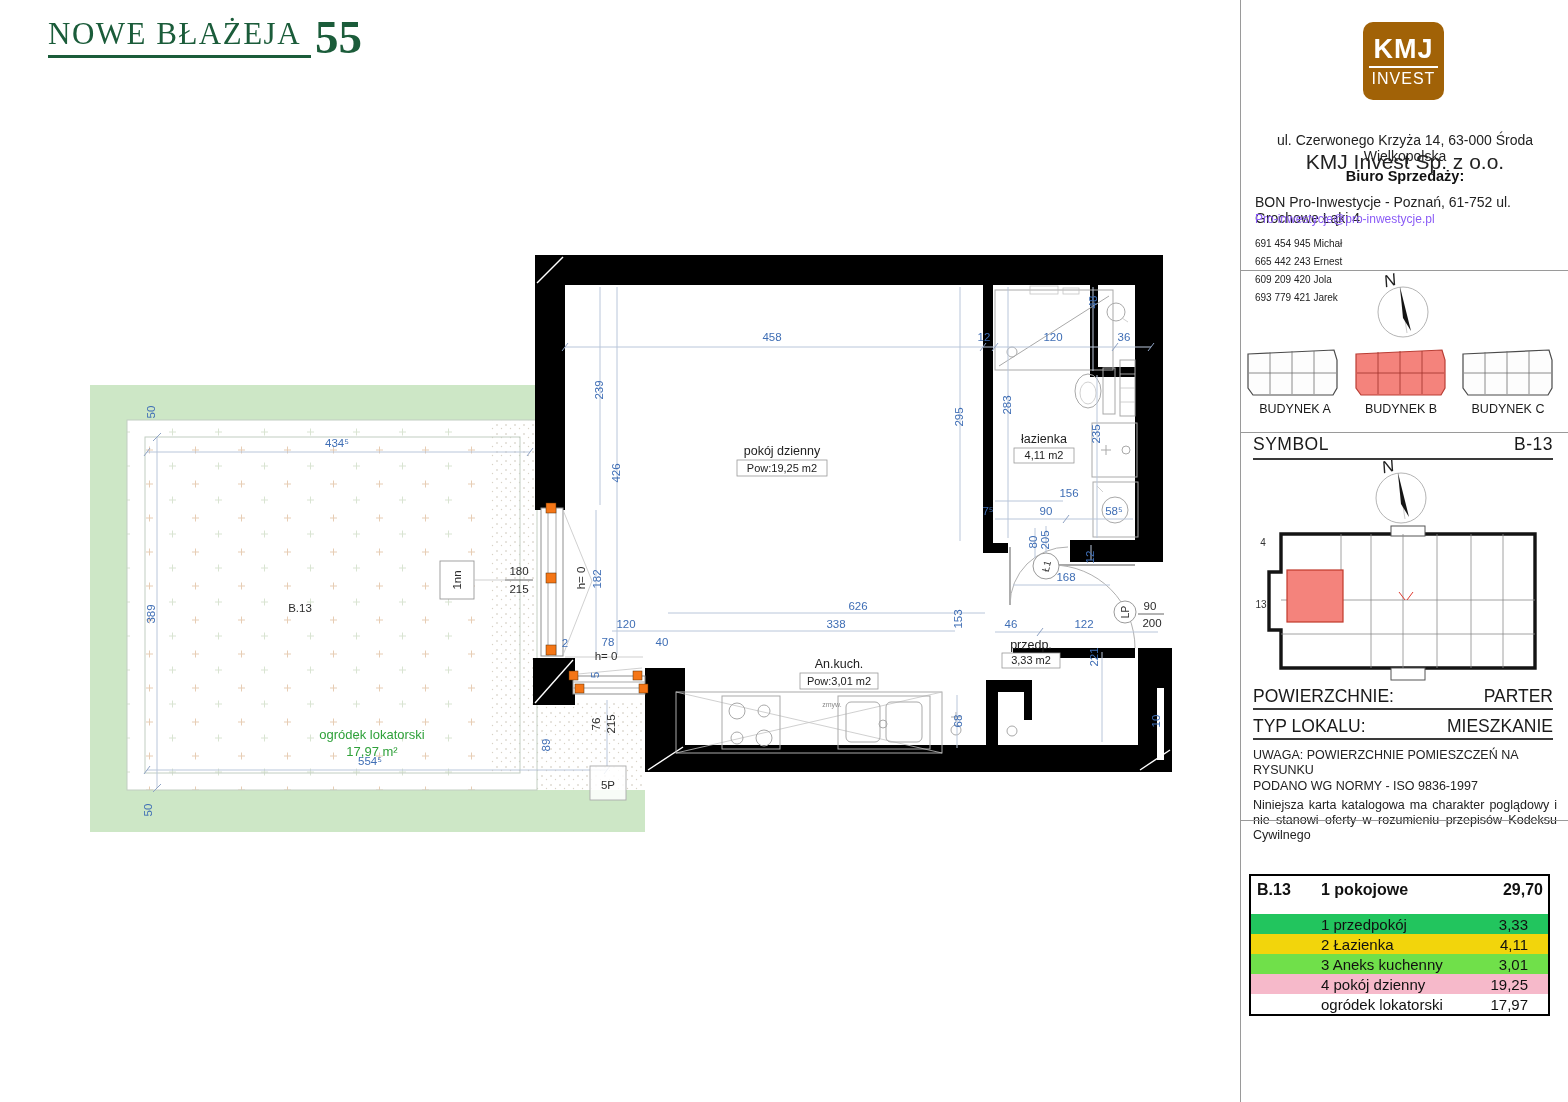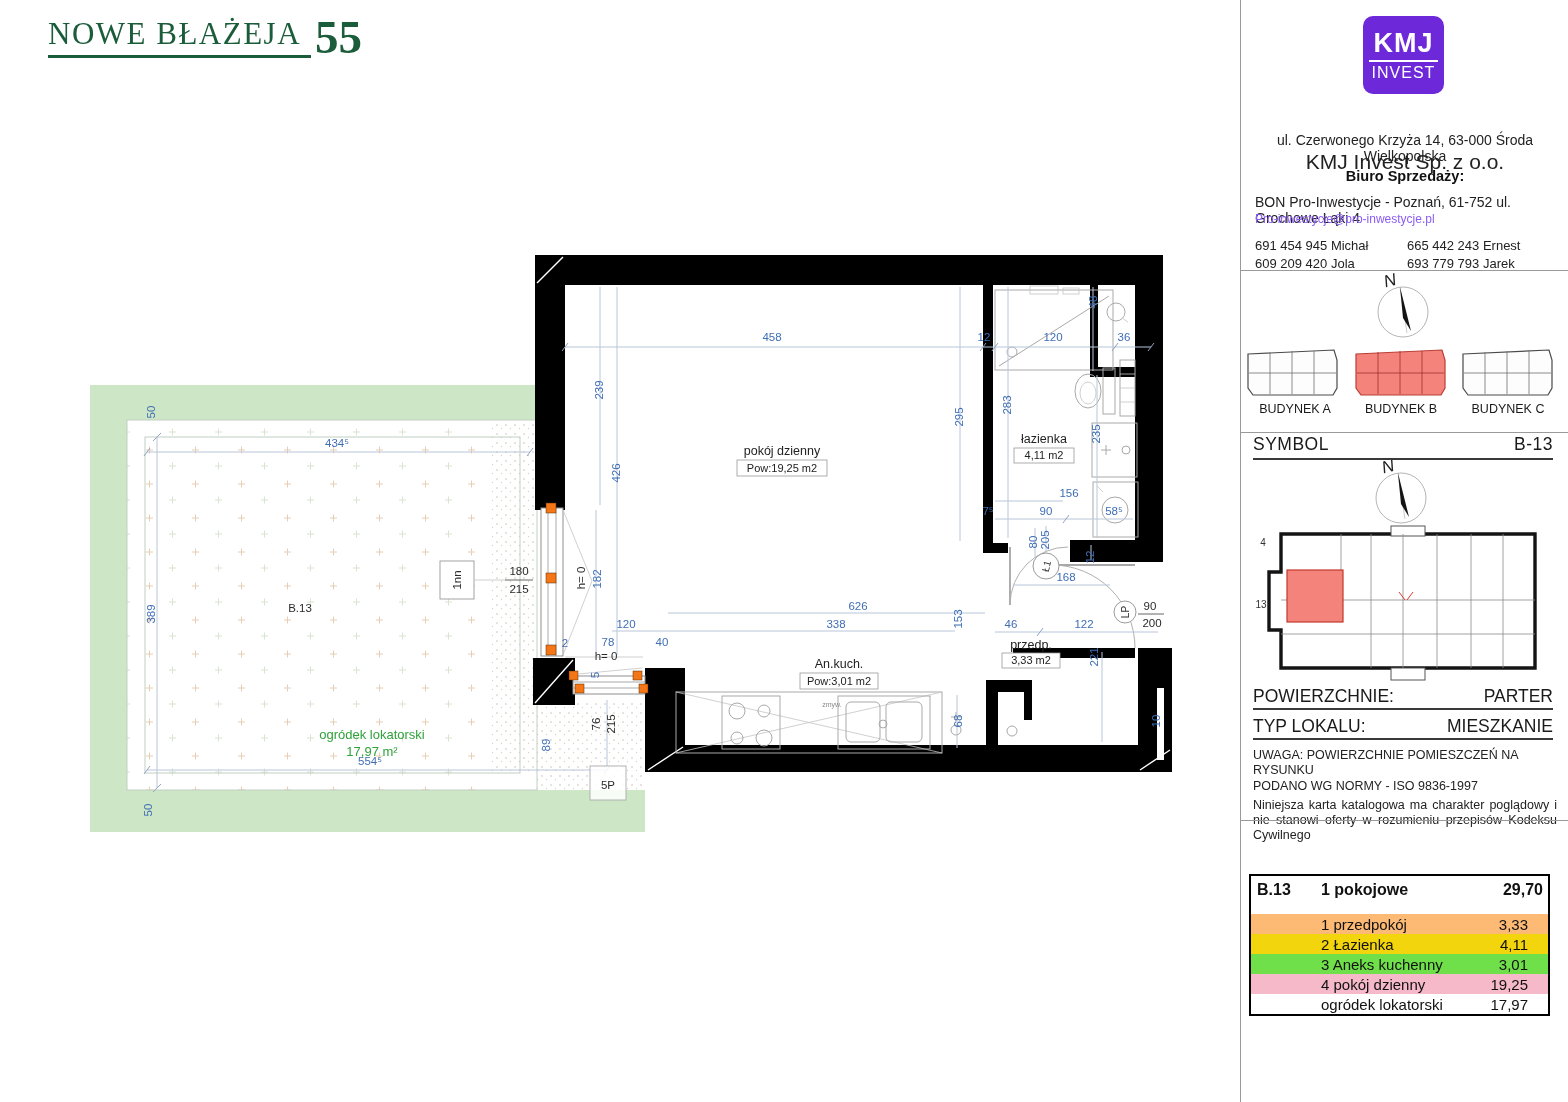--- a/index.html
+++ b/index.html
@@ -34,31 +34,31 @@
   .room{fill:#222;font-size:12.5px;text-anchor:middle;}
   .areabox{fill:#fff;stroke:#9a9a9a;stroke-width:.8;}
   .gname{fill:#2fa13a;font-size:13px;text-anchor:middle;}
   .circlbl{fill:#333;font-size:10px;text-anchor:middle;}
   .wdiag{stroke:#fff;stroke-width:1.4;}
 
   
   .sidebar{position:absolute;left:1240px;top:0;width:328px;height:1102px;border-left:1px solid #9a9a9a;}
   .sb-sec{position:absolute;left:0;width:100%;}
   .s-contact{top:0;height:270px;border-bottom:1px solid #9a9a9a;}
-  .kmj-logo{position:absolute;left:122px;top:16px;width:81px;height:78px;background:#6d28d9;border-radius:10px;
+  .kmj-logo{position:absolute;left:122px;top:22px;width:81px;height:78px;background:#a16207;border-radius:10px;
             display:flex;flex-direction:column;align-items:center;justify-content:center;color:#fff;}
   .kmj-top{font-size:27px;font-weight:bold;letter-spacing:1px;border-bottom:2px solid #fff;padding:0 4px 1px;}
   .kmj-bot{font-size:16px;letter-spacing:1px;margin-top:2px;}
   .c-name{position:absolute;top:106px;width:100%;text-align:center;font-size:21px;color:#222;margin-top:44px;}
   .c-addr{position:absolute;top:132px;width:100%;text-align:center;font-size:14px;color:#222;}
   .c-biuro{position:absolute;top:168px;width:100%;text-align:center;font-size:14.5px;font-weight:bold;color:#111;}
   .c-l1{position:absolute;top:194px;left:14px;right:8px;font-size:14px;color:#222;}
   .c-l2{position:absolute;top:212px;left:14px;right:20px;font-size:12px;color:#8b5cf6;}
-  .phones{position:absolute;top:238px;left:14px;right:10px;display:grid;grid-template-columns:1fr 1fr;
-          grid-auto-rows:18px;font-size:13px;color:#222;}
+  .phones{position:absolute;top:238px;left:14px;right:10px;display:grid;grid-template-columns:1fr;
+          grid-auto-rows:18px;font-size:10px;color:#222;}
   .s-buildings{top:270px;height:162px;border-bottom:1px solid #9a9a9a;}
   .fp .fp-body{fill:#fdfdfd;stroke:#4a4a4a;stroke-width:1.2;}
   .fp line{stroke:#6e6e6e;stroke-width:.8;}
   .fpB .fp-body{fill:#f4837c;stroke:#b93e35;}
   .fpB line{stroke:#a03028;}
   .bl{fill:#1a1a1a;font-size:12.5px;text-anchor:middle;}
   .cmp-c{stroke:#b5b5b5;stroke-width:1;fill:none;}
   .cmp-n{fill:#141414;}
   .cmp-t{fill:#222;font-size:17px;font-style:italic;text-anchor:middle;}
   .s-symbol{top:434px;height:24px;left:12px!important;width:300px!important;
@@ -352,21 +352,21 @@
       </div>
       <div class="c-name">KMJ Invest Sp. z o.o.</div>
       <div class="c-addr">ul. Czerwonego Krzyża 14, 63-000 Środa Wielkopolska</div>
       <div class="c-biuro">Biuro Sprzedaży:</div>
       <div class="c-l1">BON Pro-Inwestycje - Poznań, 61-752 ul. Grochowe Łąki 4</div>
       <div class="c-l2">Pro-inwestycje@pro-inwestycje.pl</div>
       <div class="phones">
         <span>691 454 945 Michał</span>
         <span>665 442 243 Ernest</span>
         <span>609 209 420 Jola</span>
-        <span>693 779 793 Jarek</span>
+        <span>693 779 421 Jarek</span>
       </div>
     </section>
 
     <section class="sb-sec s-buildings">
       <svg width="328" height="162" viewBox="0 0 328 162">
         <g transform="translate(162,42)">
           <circle class="cmp-c" r="25"></circle>
           <line x1="-3" y1="-25" x2="4" y2="21" stroke="#aaa" stroke-width="0.6"></line>
           <path class="cmp-n" d="M-3,-25 L8,19 L0,6 Z"></path>
           <text class="cmp-t" transform="rotate(-15 -12 -28)" x="-12" y="-26">N</text>
@@ -448,21 +448,21 @@
 
     <div class="sb-sec s-hr"></div>
 
     <div class="unit-table">
       <div class="t-head">
         <span class="t-id">B.13</span>
         <span class="t-type">1 pokojowe</span>
         <span class="t-total">29,70</span>
       </div>
       <div class="t-gap"></div>
-      <div class="t-row" style="background-color: #fdba74;">
+      <div class="t-row" style="background-color: #22c55e;">
         <span class="t-name">1 przedpokój</span>
         <span class="t-val">3,33</span>
       </div>
       <div class="t-row" style="background-color: rgb(242, 213, 12);">
         <span class="t-name">2 Łazienka</span>
         <span class="t-val">4,11</span>
       </div>
       <div class="t-row" style="background-color: rgb(112, 224, 74);">
         <span class="t-name">3 Aneks kuchenny</span>
         <span class="t-val">3,01</span>

